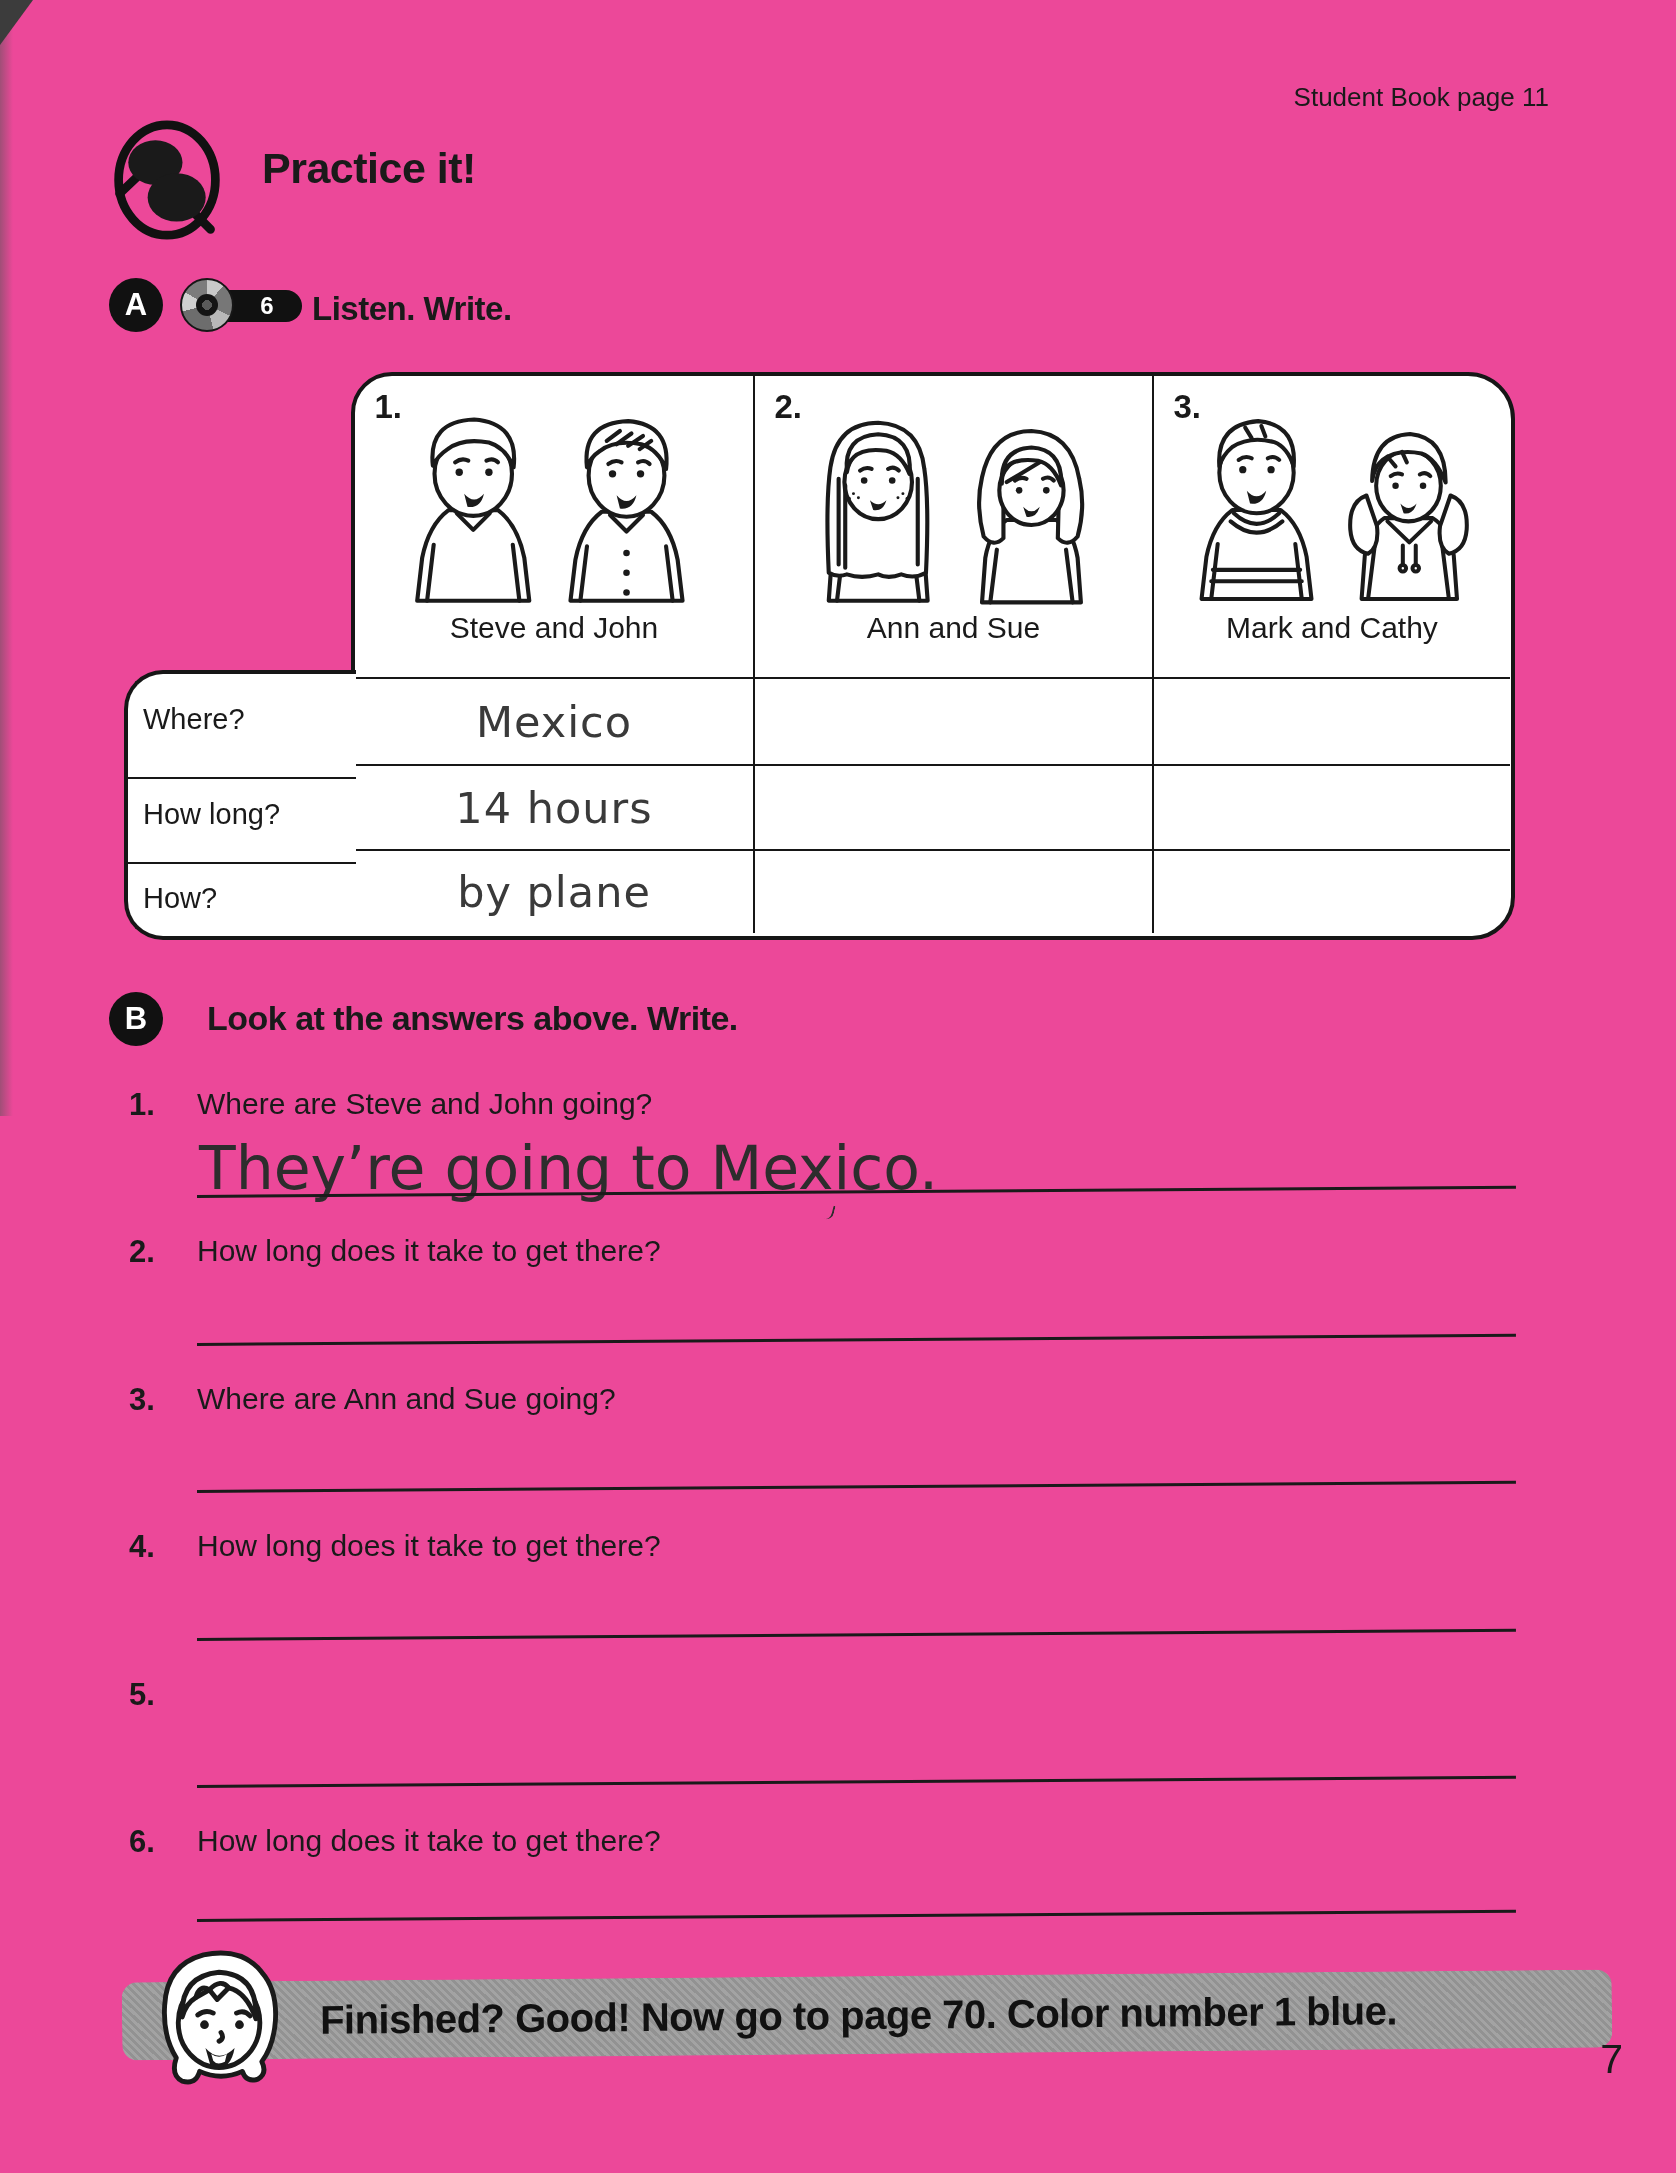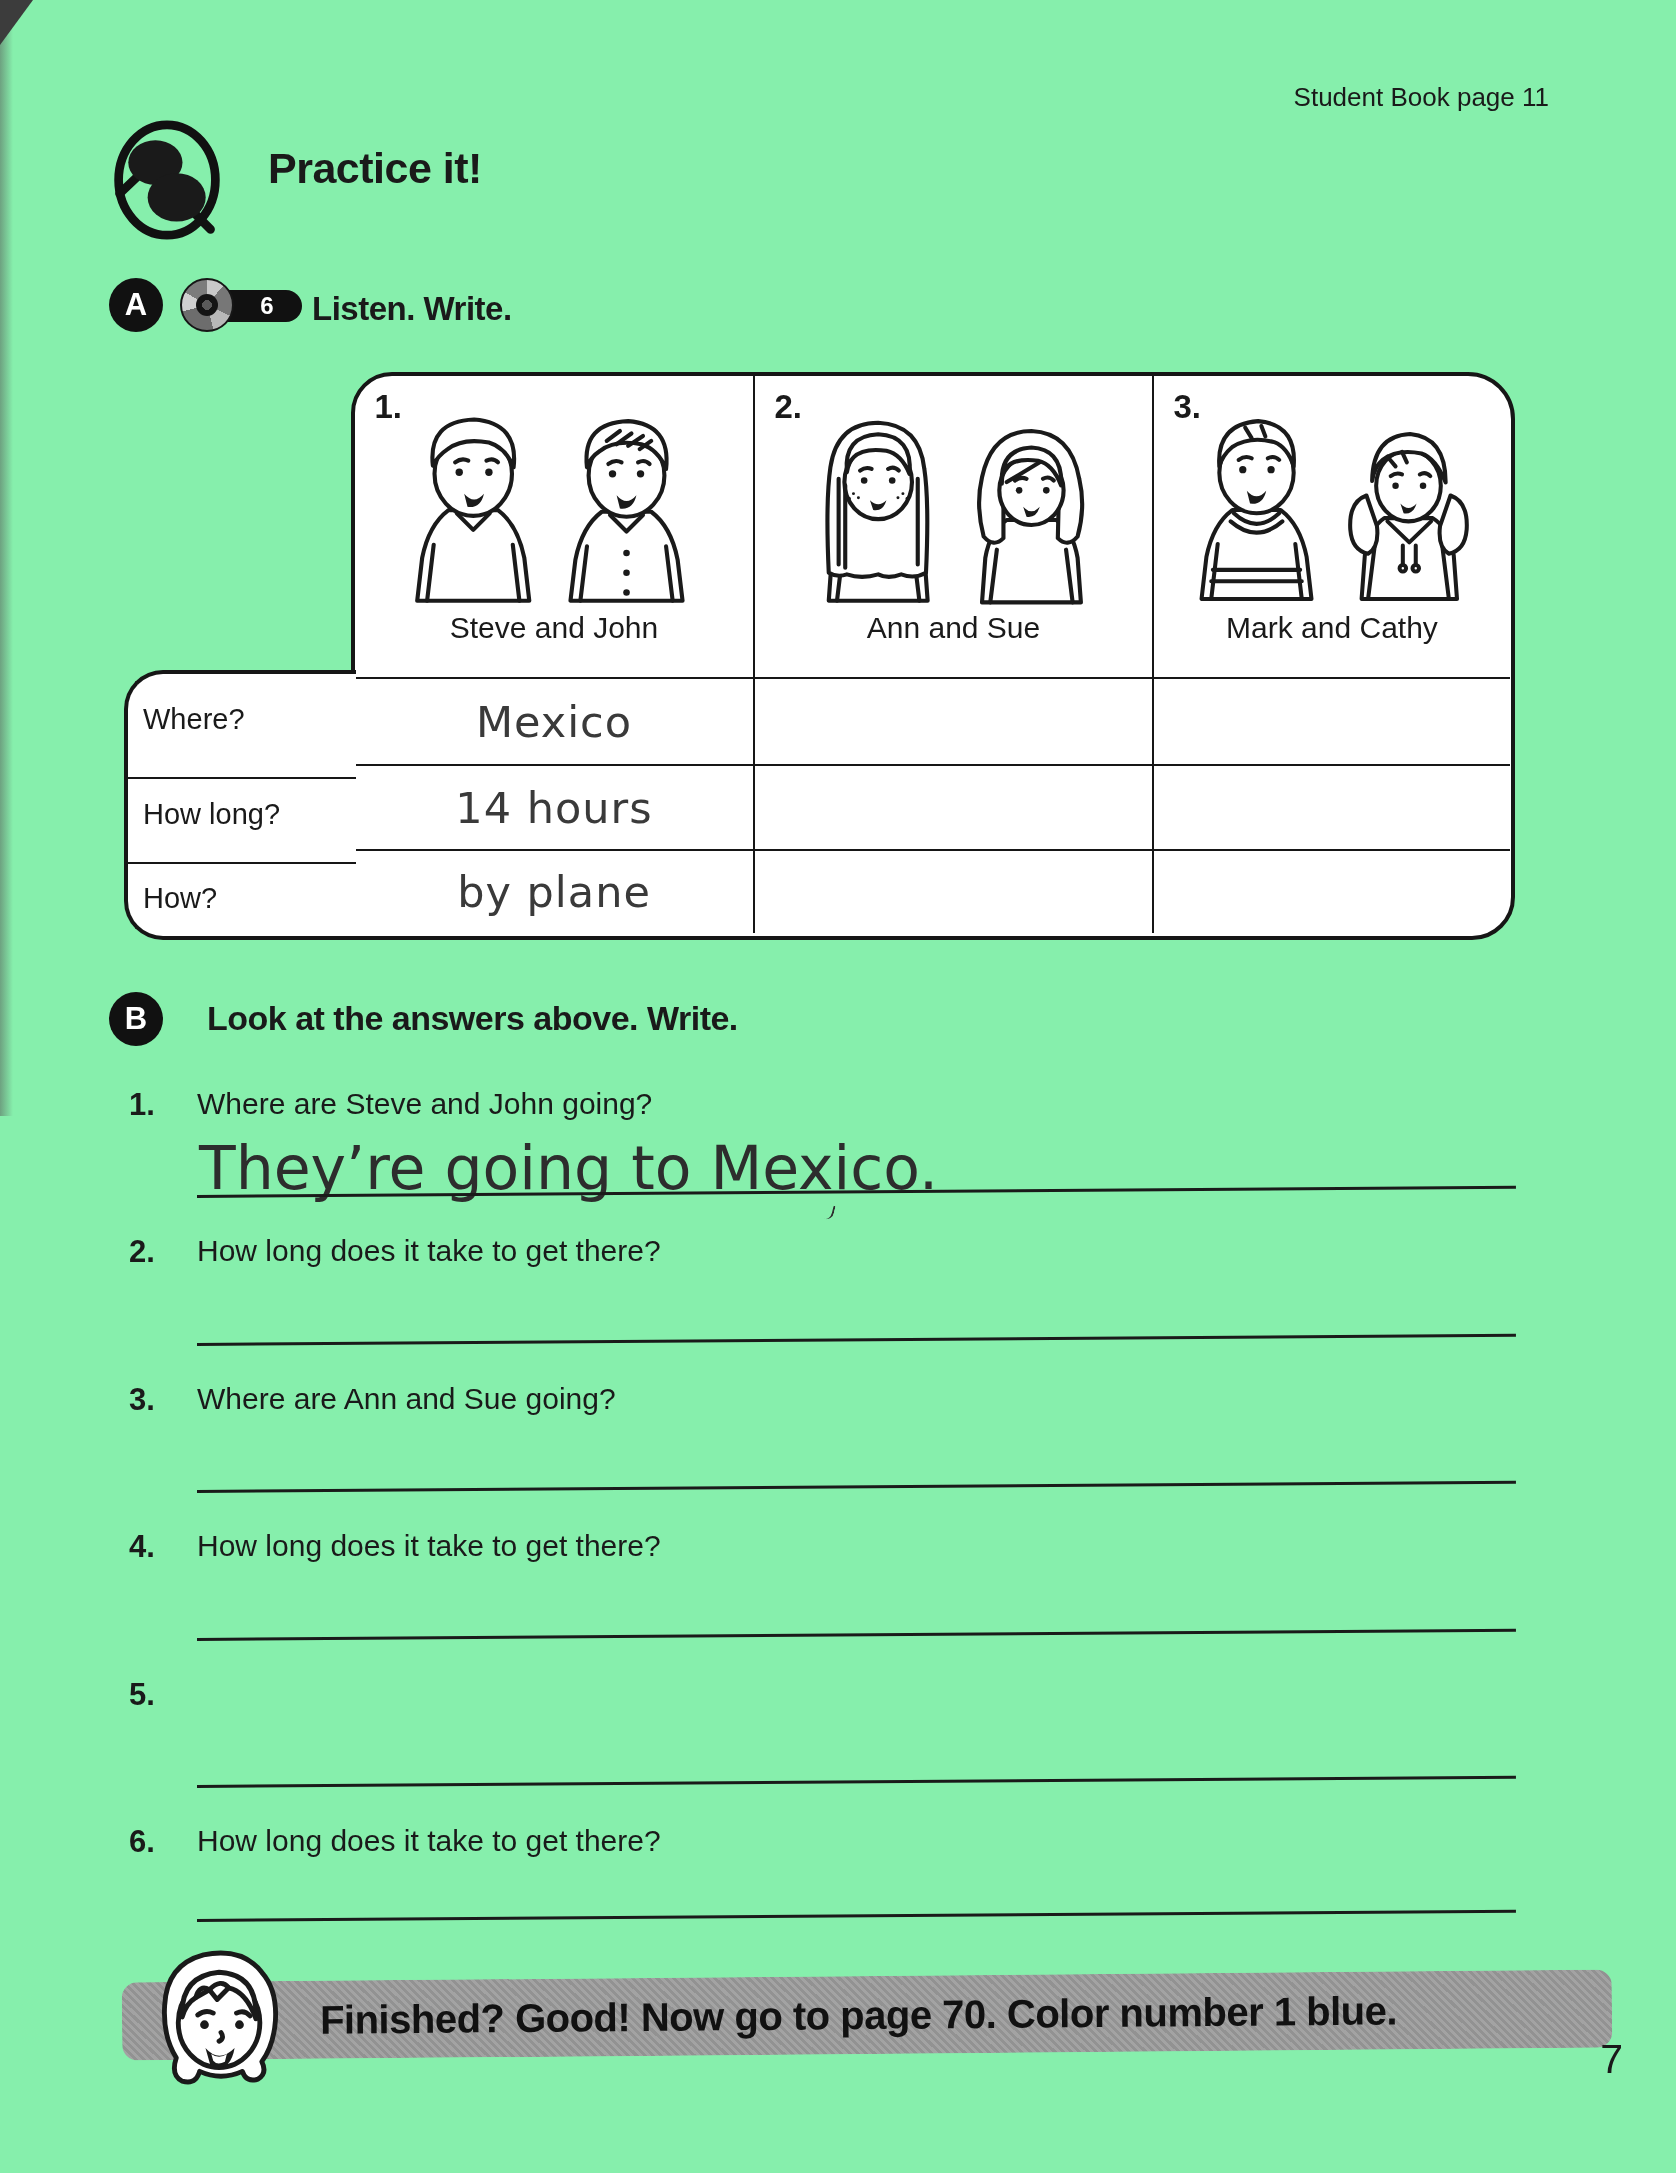--- a/index.html
+++ b/index.html
@@ -1,31 +1,31 @@
 <!DOCTYPE html>
 <html><head>
 <meta charset="utf-8">
 <style>
   html,body { margin:0; padding:0; background:#ffffff; }
   .page {
-    position:relative; width:1677px; height:2174px; background:#86efac;
+    position:relative; width:1677px; height:2174px; background:#ec4899;
     font-family:"Liberation Sans", sans-serif; color:#1a1a1a; overflow:hidden;
   }
   
   .scan-edge { position:absolute; left:0; top:0; width:12.6px; height:1116px;
     background:linear-gradient(to right, rgba(85,85,85,.5), rgba(120,120,120,0)); }
   .scan-corner { position:absolute; left:0; top:0; width:33px; height:45px;
     background:#3c3c3c; clip-path:polygon(0 0,100% 0,0 100%); }
   .scan-comma { position:absolute; left:826px; top:1205px; width:5.8px; height:14.6px;
     border-right:2.9px solid #2e2e2e; border-radius:0 0 7.8px 0; transform:rotate(14deg); }
 
   .header-note { position:absolute; top:82px; right:128px; font-size:26px; }
 
   .practice-icon { position:absolute; left:107px; top:116px; }
-  .page-title { position:absolute; left:268px; top:144px; font-size:43px; font-weight:bold; letter-spacing:-0.5px; }
+  .page-title { position:absolute; left:262px; top:144px; font-size:43px; font-weight:bold; letter-spacing:-0.5px; }
 
   .badge { position:absolute; width:54px; height:54px; border-radius:50%; background:#111;
     color:#fff; font-weight:bold; font-size:31px; display:flex; align-items:center; justify-content:center; }
   .badge-a { left:109px; top:278px; }
   .badge-b { left:109px; top:992px; }
 
   .cd-icon { position:absolute; left:180px; top:278px; width:311px; height:54px; }
   .cd-pill { position:absolute; left:25px; top:11.6px; width:97px; height:32px; background:#111;
     border-radius:16.5px; color:#fff; font-weight:bold; font-size:24px; display:flex;
     align-items:center; justify-content:center; padding-left:27px; box-sizing:border-box; z-index:1; }

